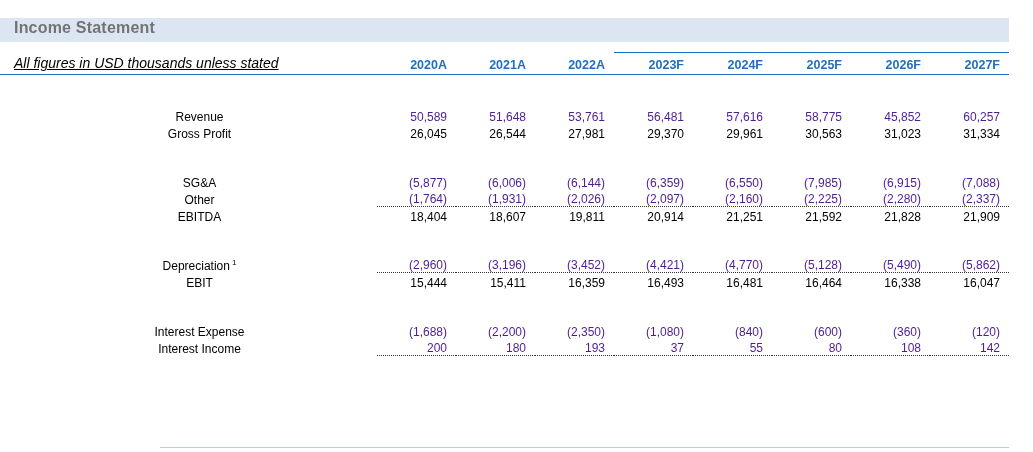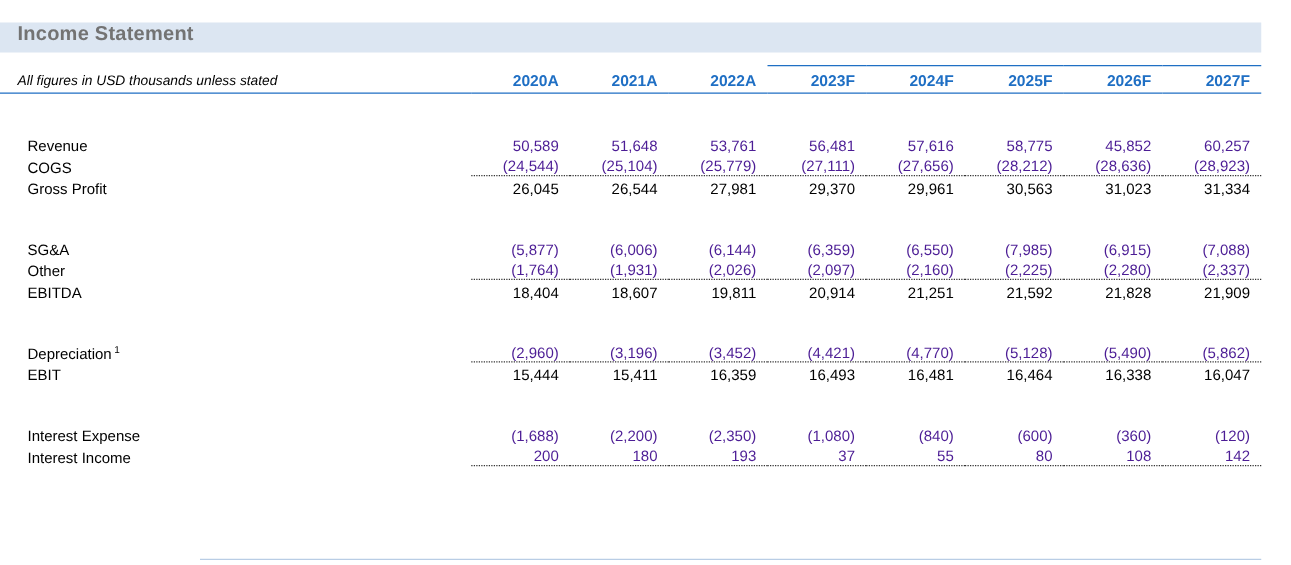--- a/index.html
+++ b/index.html
@@ -49,21 +49,21 @@
   }
   table.stmt col.label { width: 377px; }
   table.stmt col.num { width: 79px; }
   td, th {
     padding: 0;
     vertical-align: bottom;
   }
   .row { height: 17px; }
   .lbl {
     padding-left: 22px;
-    text-align: left;
+    text-align: center;
     white-space: nowrap;
     margin-top: 24px;
   }
   .lbl-note {
     padding-left: 14px;
     text-align: left;
     white-space: nowrap;
   }
   .num {
     text-align: right;
@@ -122,21 +122,21 @@
         <col class="num">
         <col class="num">
       <col class="num">
         <col class="num">
         <col class="num">
         <col class="num">
     </colgroup>
 
     <tbody>
         <tr class="hdr hdr-row">
-      <td class="lbl-note" style="font-style:italic;font-size:11px;border-bottom:1.5px solid #1f6fc4;padding-bottom:3px;">All figures in USD thousands unless stated</td>
+      <td class="lbl-note" style="font-style:italic;font-size:14px;border-bottom:1.5px solid #1f6fc4;padding-bottom:3px;text-decoration:underline;">All figures in USD thousands unless stated</td>
       <td class="num">2020A</td>
       <td class="num">2021A</td>
       <td class="num">2022A</td>
       <td class="num fcast">2023F</td>
       <td class="num fcast">2024F</td>
       <td class="num fcast">2025F</td>
       <td class="num fcast">2026F</td>
       <td class="num fcast">2027F</td>
     </tr>
 
@@ -152,31 +152,20 @@
       <td class="num blue">50,589</td>
       <td class="num blue">51,648</td>
       <td class="num blue">53,761</td>
       <td class="num blue">56,481</td>
       <td class="num blue">57,616</td>
       <td class="num blue">58,775</td>
       <td class="num blue">45,852</td>
       <td class="num blue">60,257</td>
     </tr>
 
-    <tr class="row dotted">
-      <td class="lbl">COGS</td>
-      <td class="num blue">(24,544)</td>
-      <td class="num blue">(25,104)</td>
-      <td class="num blue">(25,779)</td>
-      <td class="num blue">(27,111)</td>
-      <td class="num blue">(27,656)</td>
-      <td class="num blue">(28,212)</td>
-      <td class="num blue">(28,636)</td>
-      <td class="num blue">(28,923)</td>
-    </tr>
 
     <tr class="row">
       <td class="lbl bold">Gross Profit</td>
       <td class="num bold">26,045</td>
       <td class="num bold">26,544</td>
       <td class="num bold">27,981</td>
       <td class="num bold">29,370</td>
       <td class="num bold">29,961</td>
       <td class="num bold">30,563</td>
       <td class="num bold">31,023</td>

